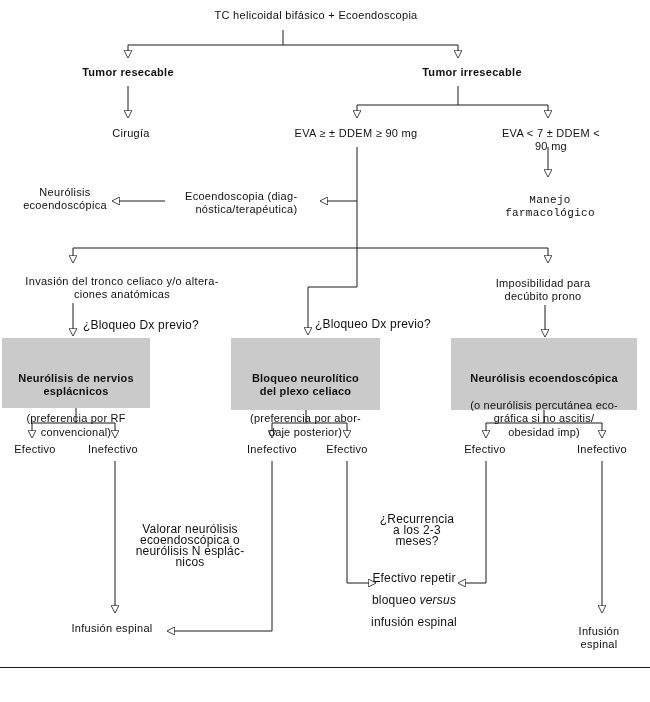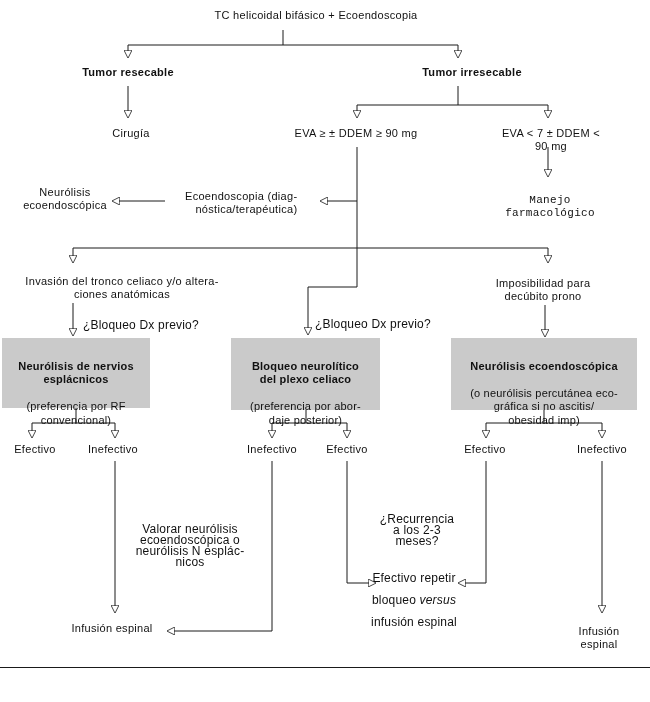--- a/index.html
+++ b/index.html
@@ -20,21 +20,21 @@
   .lbl{
     position:absolute;font-size:11px;line-height:13px;letter-spacing:.3px;
     text-align:center;white-space:pre-line;transform:translateX(-50%);
   }
   .lft{transform:none;text-align:right;}
   .b{font-weight:bold;}
   .sm{font-size:12px;line-height:11px;letter-spacing:.2px;}
   .gbox{
     position:absolute;background:var(--box-fill);text-align:center;
     font-size:11px;line-height:13.5px;letter-spacing:.2px;white-space:pre-line;
-    box-sizing:border-box;padding-top:8px;
+    box-sizing:border-box;padding-top:20px;
   }
   .rule{position:absolute;left:0;top:667px;width:650px;height:0;border-top:1px solid var(--line);}
   .caption{
     position:absolute;left:2px;top:673px;width:646px;
     font-size:11px;line-height:11.5px;letter-spacing:.1px;text-align:justify;
   }
 </style>
 </head>
 <body>
 

